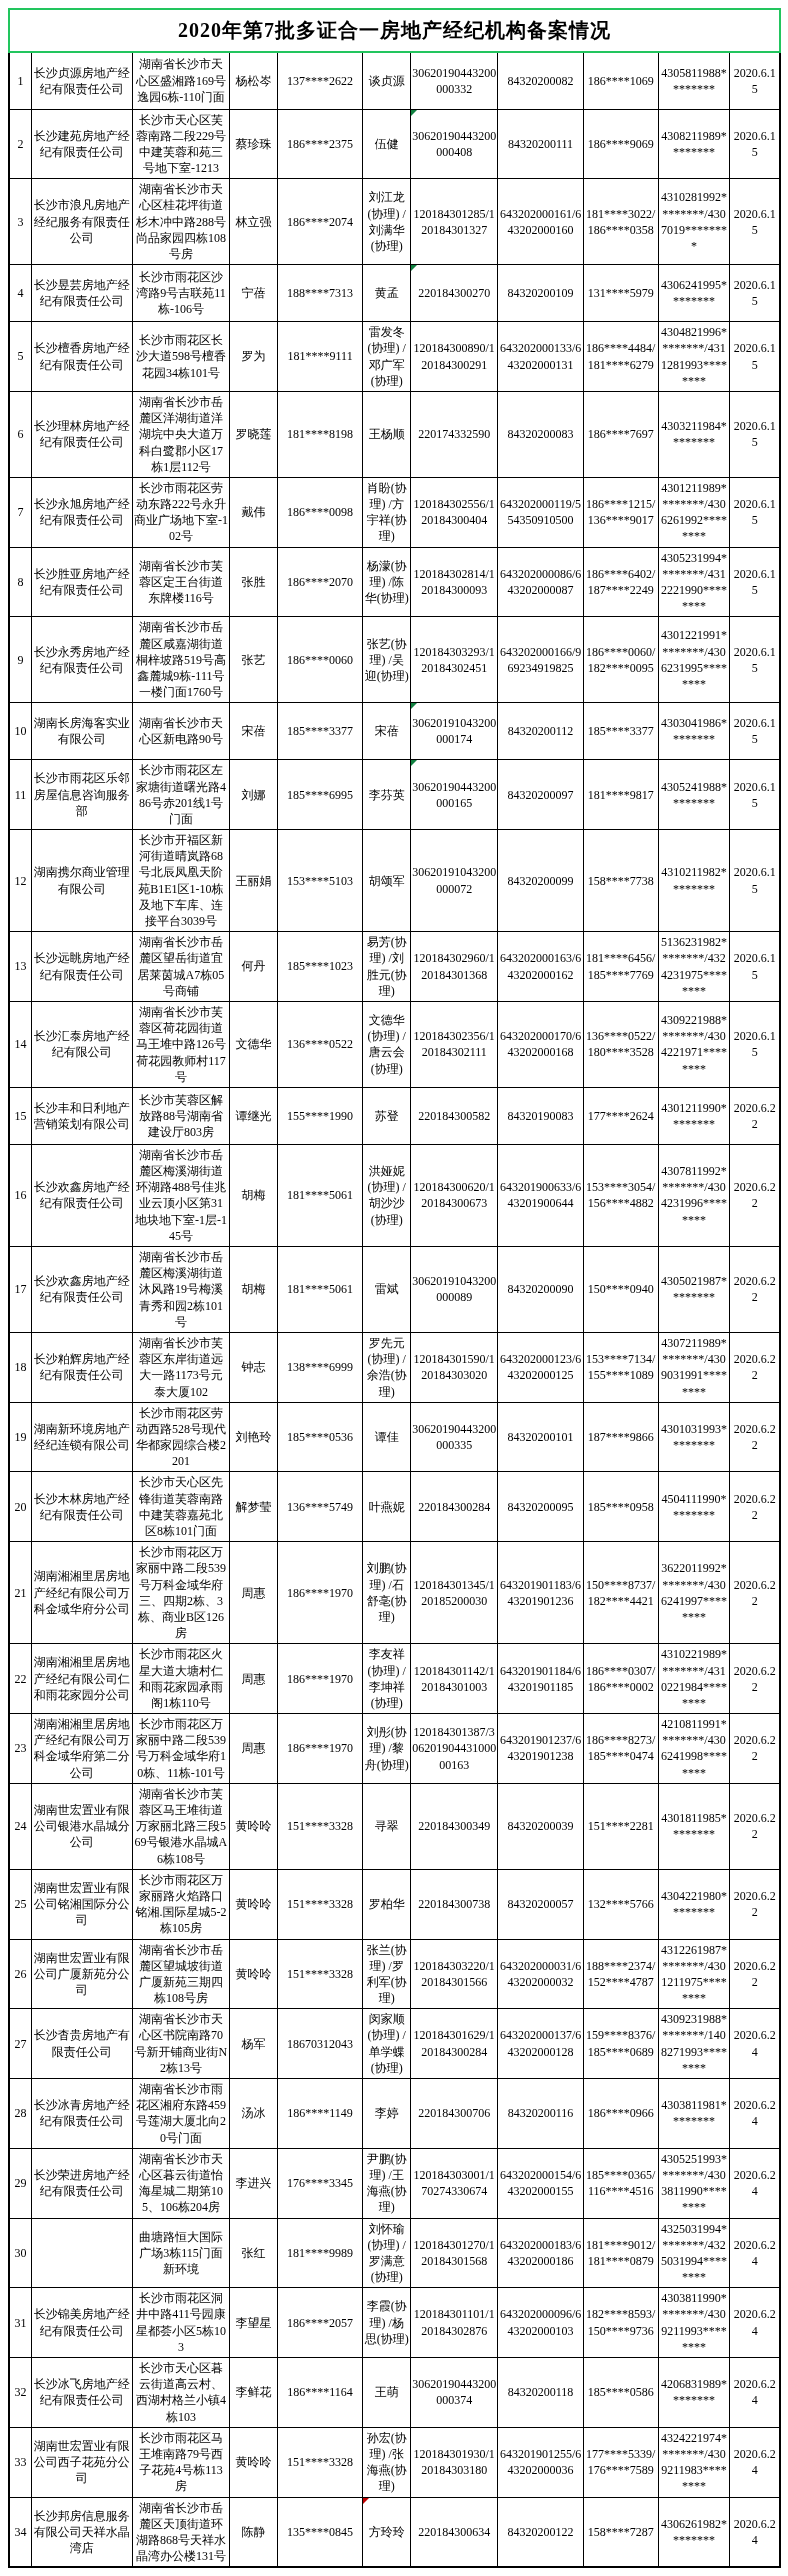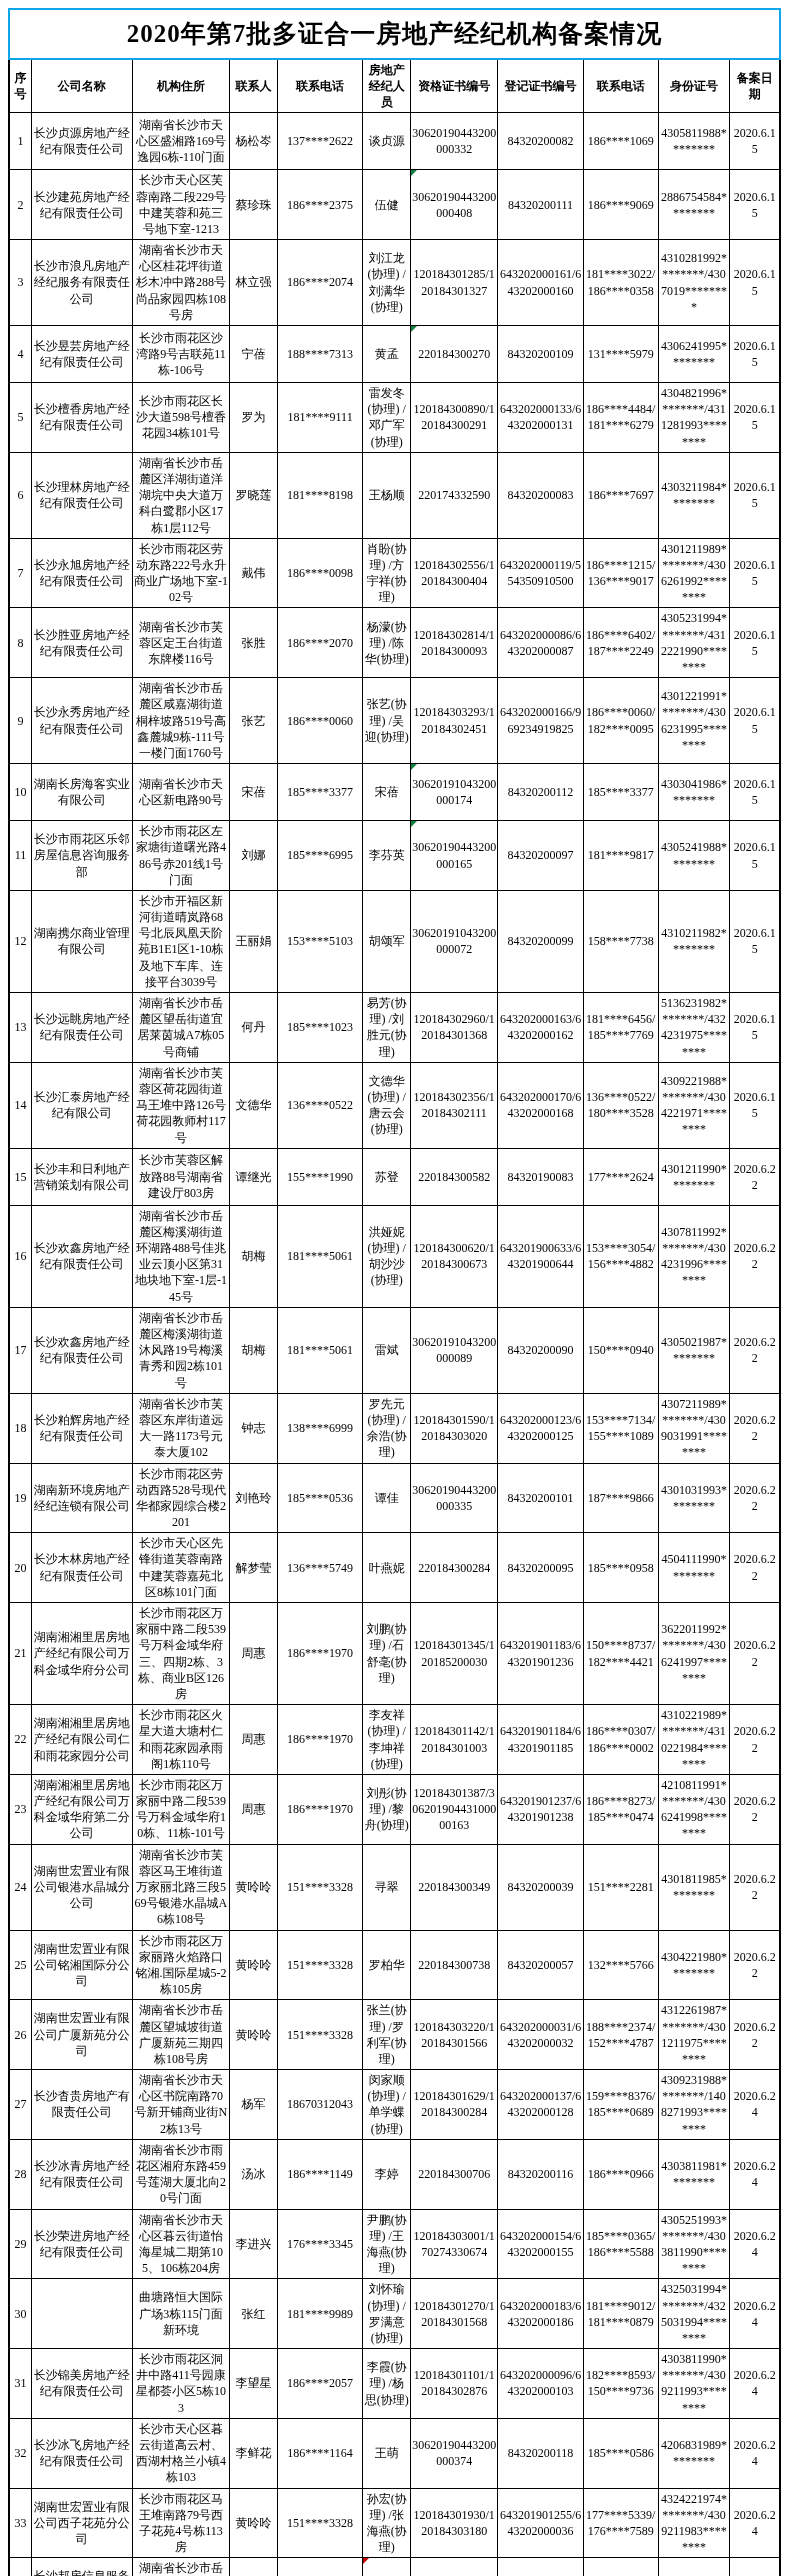--- a/index.html
+++ b/index.html
@@ -20,22 +20,22 @@
     text-align: center;
     vertical-align: middle;
     font-size: 12px;
     line-height: 1.35;
     padding: 2px 1px;
     word-break: break-all;
     overflow-wrap: anywhere;
     position: relative;
   }
   tr.title-row td {
-    border: 2px solid #0ea5e9;
-    font-size: 25px;
+    border: 2px solid #22c55e;
+    font-size: 20px;
     font-weight: bold;
     padding: 7px 2px;
     letter-spacing: 1px;
   }
   table.reg-table { border: 2px solid #000; }
   thead th {
     font-weight: bold;
     height: 41px;
     font-size: 12px;
     padding: 2px 0;
@@ -71,33 +71,20 @@
       <col style="width:11.3%">
         <col style="width:11.1%">
         <col style="width:9.7%">
       <col style="width:9.3%">
         <col style="width:6.5%">
     </colgroup>
     <thead>
       <tr class="title-row">
         <td colspan="11">2020年第7批多证合一房地产经纪机构备案情况</td>
       </tr>
-      <tr>
-          <th>序号</th>
-          <th>公司名称</th>
-          <th>机构住所</th>
-          <th>联系人</th>
-          <th>联系电话</th>
-          <th>房地产经纪人员</th>
-          <th>资格证书编号</th>
-          <th>登记证书编号</th>
-          <th>联系电话</th>
-          <th>身份证号</th>
-          <th>备案日期</th>
-        </tr>
     </thead>
     <tbody>
         <tr>
           <td class="c-no"><span>1</span></td>
           <td class="c-company"><span>长沙贞源房地产经纪有限责任公司</span></td>
           <td class="c-address"><span>湖南省长沙市天心区盛湘路169号逸园6栋-110门面</span></td>
           <td class="c-contact"><span>杨松岑</span></td>
           <td class="c-phone"><span>137****2622</span></td>
           <td class="c-broker"><span>谈贞源</span></td>
           <td class="c-qual"><span>30620190443200000332</span></td>
@@ -109,21 +96,21 @@
         <tr>
           <td class="c-no"><span>2</span></td>
           <td class="c-company"><span>长沙建苑房地产经纪有限责任公司</span></td>
           <td class="c-address"><span>长沙市天心区芙蓉南路二段229号中建芙蓉和苑三号地下室-1213</span></td>
           <td class="c-contact"><span>蔡珍珠</span></td>
           <td class="c-phone"><span>186****2375</span></td>
           <td class="c-broker"><span>伍健</span></td>
           <td class="c-qual"><span>30620190443200000408</span><i class="corner-mark green"></i></td>
           <td class="c-reg"><span>84320200111</span></td>
           <td class="c-bphone"><span>186****9069</span></td>
-          <td class="c-id"><span>2886754584********</span></td>
+          <td class="c-id"><span>4308211989********</span></td>
           <td class="c-date"><span>2020.6.15</span></td>
         </tr>
         <tr>
           <td class="c-no"><span>3</span></td>
           <td class="c-company"><span>长沙市浪凡房地产经纪服务有限责任公司</span></td>
           <td class="c-address"><span>湖南省长沙市天心区桂花坪街道杉木冲中路288号尚品家园四栋108号房</span></td>
           <td class="c-contact"><span>林立强</span></td>
           <td class="c-phone"><span>186****2074</span></td>
           <td class="c-broker"><span>刘江龙(协理) /刘满华(协理)</span></td>
           <td class="c-qual"><span>120184301285/120184301327</span></td>
@@ -459,21 +446,21 @@
         </tr>
         <tr>
           <td class="c-no"><span>29</span></td>
           <td class="c-company"><span>长沙荣进房地产经纪有限责任公司</span></td>
           <td class="c-address"><span>湖南省长沙市天心区暮云街道怡海星城二期第105、106栋204房</span></td>
           <td class="c-contact"><span>李进兴</span></td>
           <td class="c-phone"><span>176****3345</span></td>
           <td class="c-broker"><span>尹鹏(协理) /王海燕(协理)</span></td>
           <td class="c-qual"><span>120184303001/170274330674</span></td>
           <td class="c-reg"><span>643202000154/643202000155</span></td>
-          <td class="c-bphone"><span>185****0365/186****5588</span></td>
+          <td class="c-bphone"><span>185****0365/116****4516</span></td>
           <td class="c-id"><span>4305251993********/4303811990********</span></td>
           <td class="c-date"><span>2020.6.24</span></td>
         </tr>
         <tr>
           <td class="c-no"><span>30</span></td>
           <td class="c-company"><span></span></td>
           <td class="c-address"><span>曲塘路恒大国际广场3栋115门面 新环境</span></td>
           <td class="c-contact"><span>张红</span></td>
           <td class="c-phone"><span>181****9989</span></td>
           <td class="c-broker"><span>刘怀瑜(协理) /罗满意(协理)</span></td>

